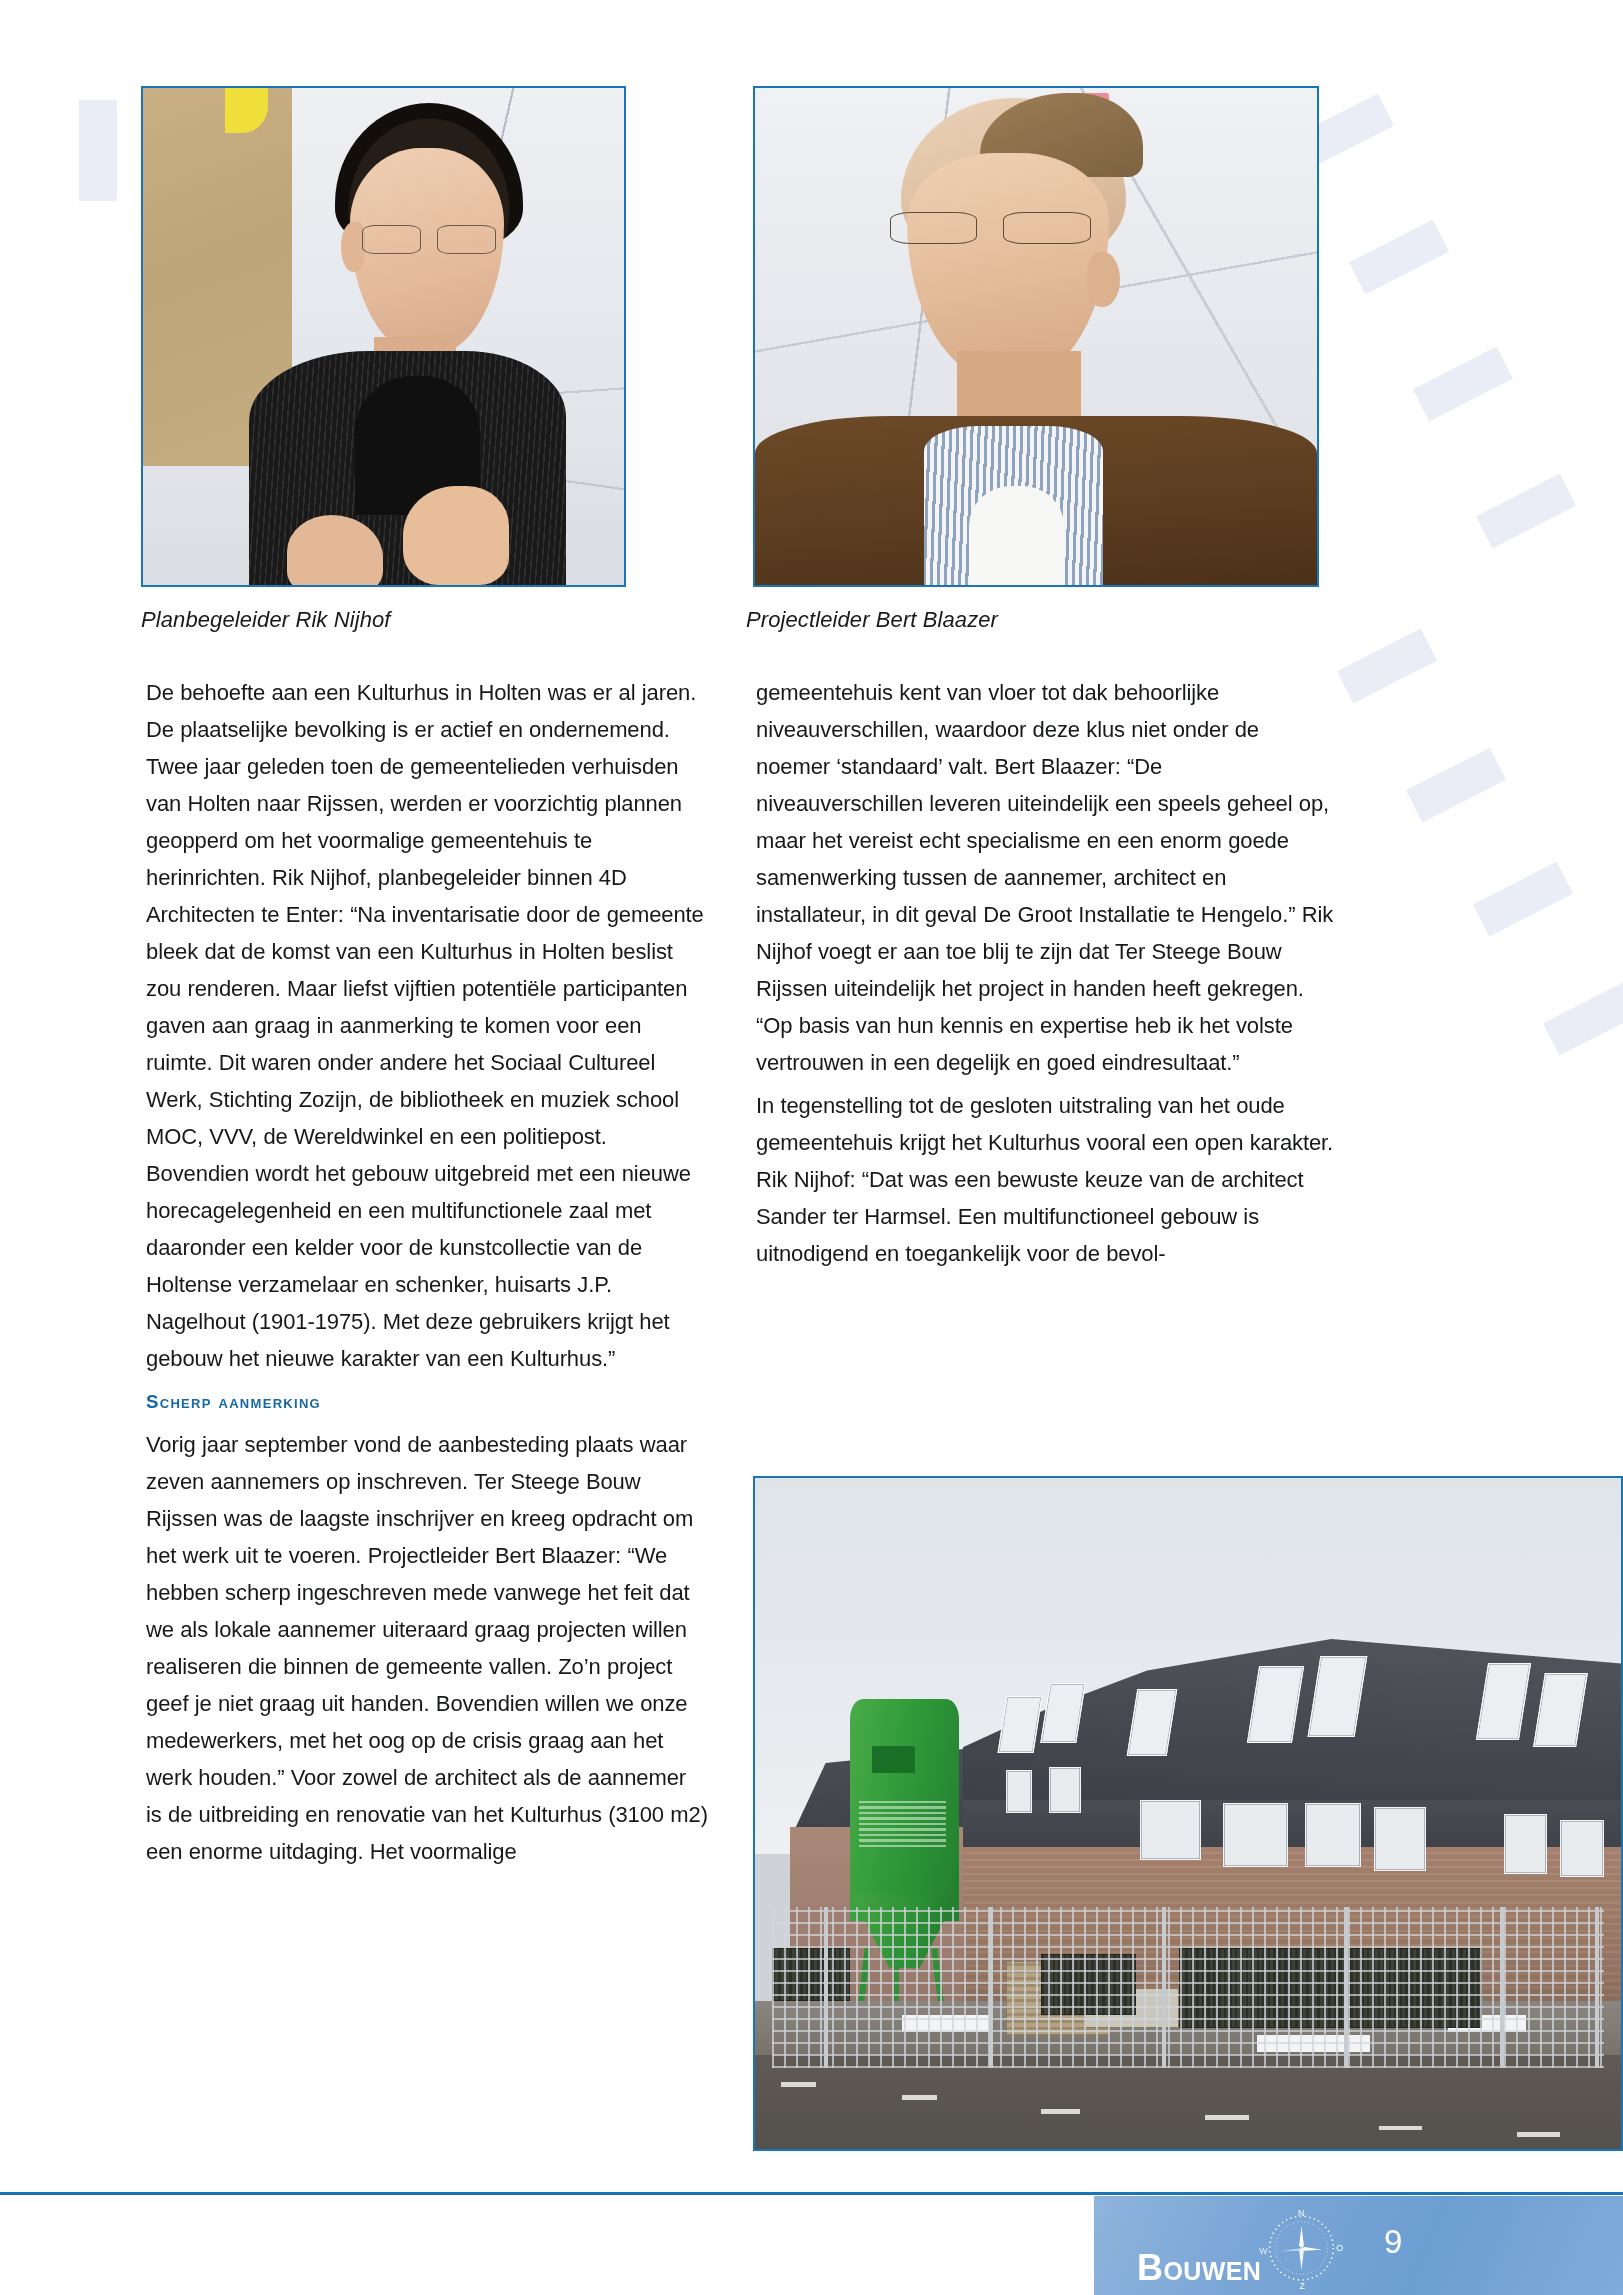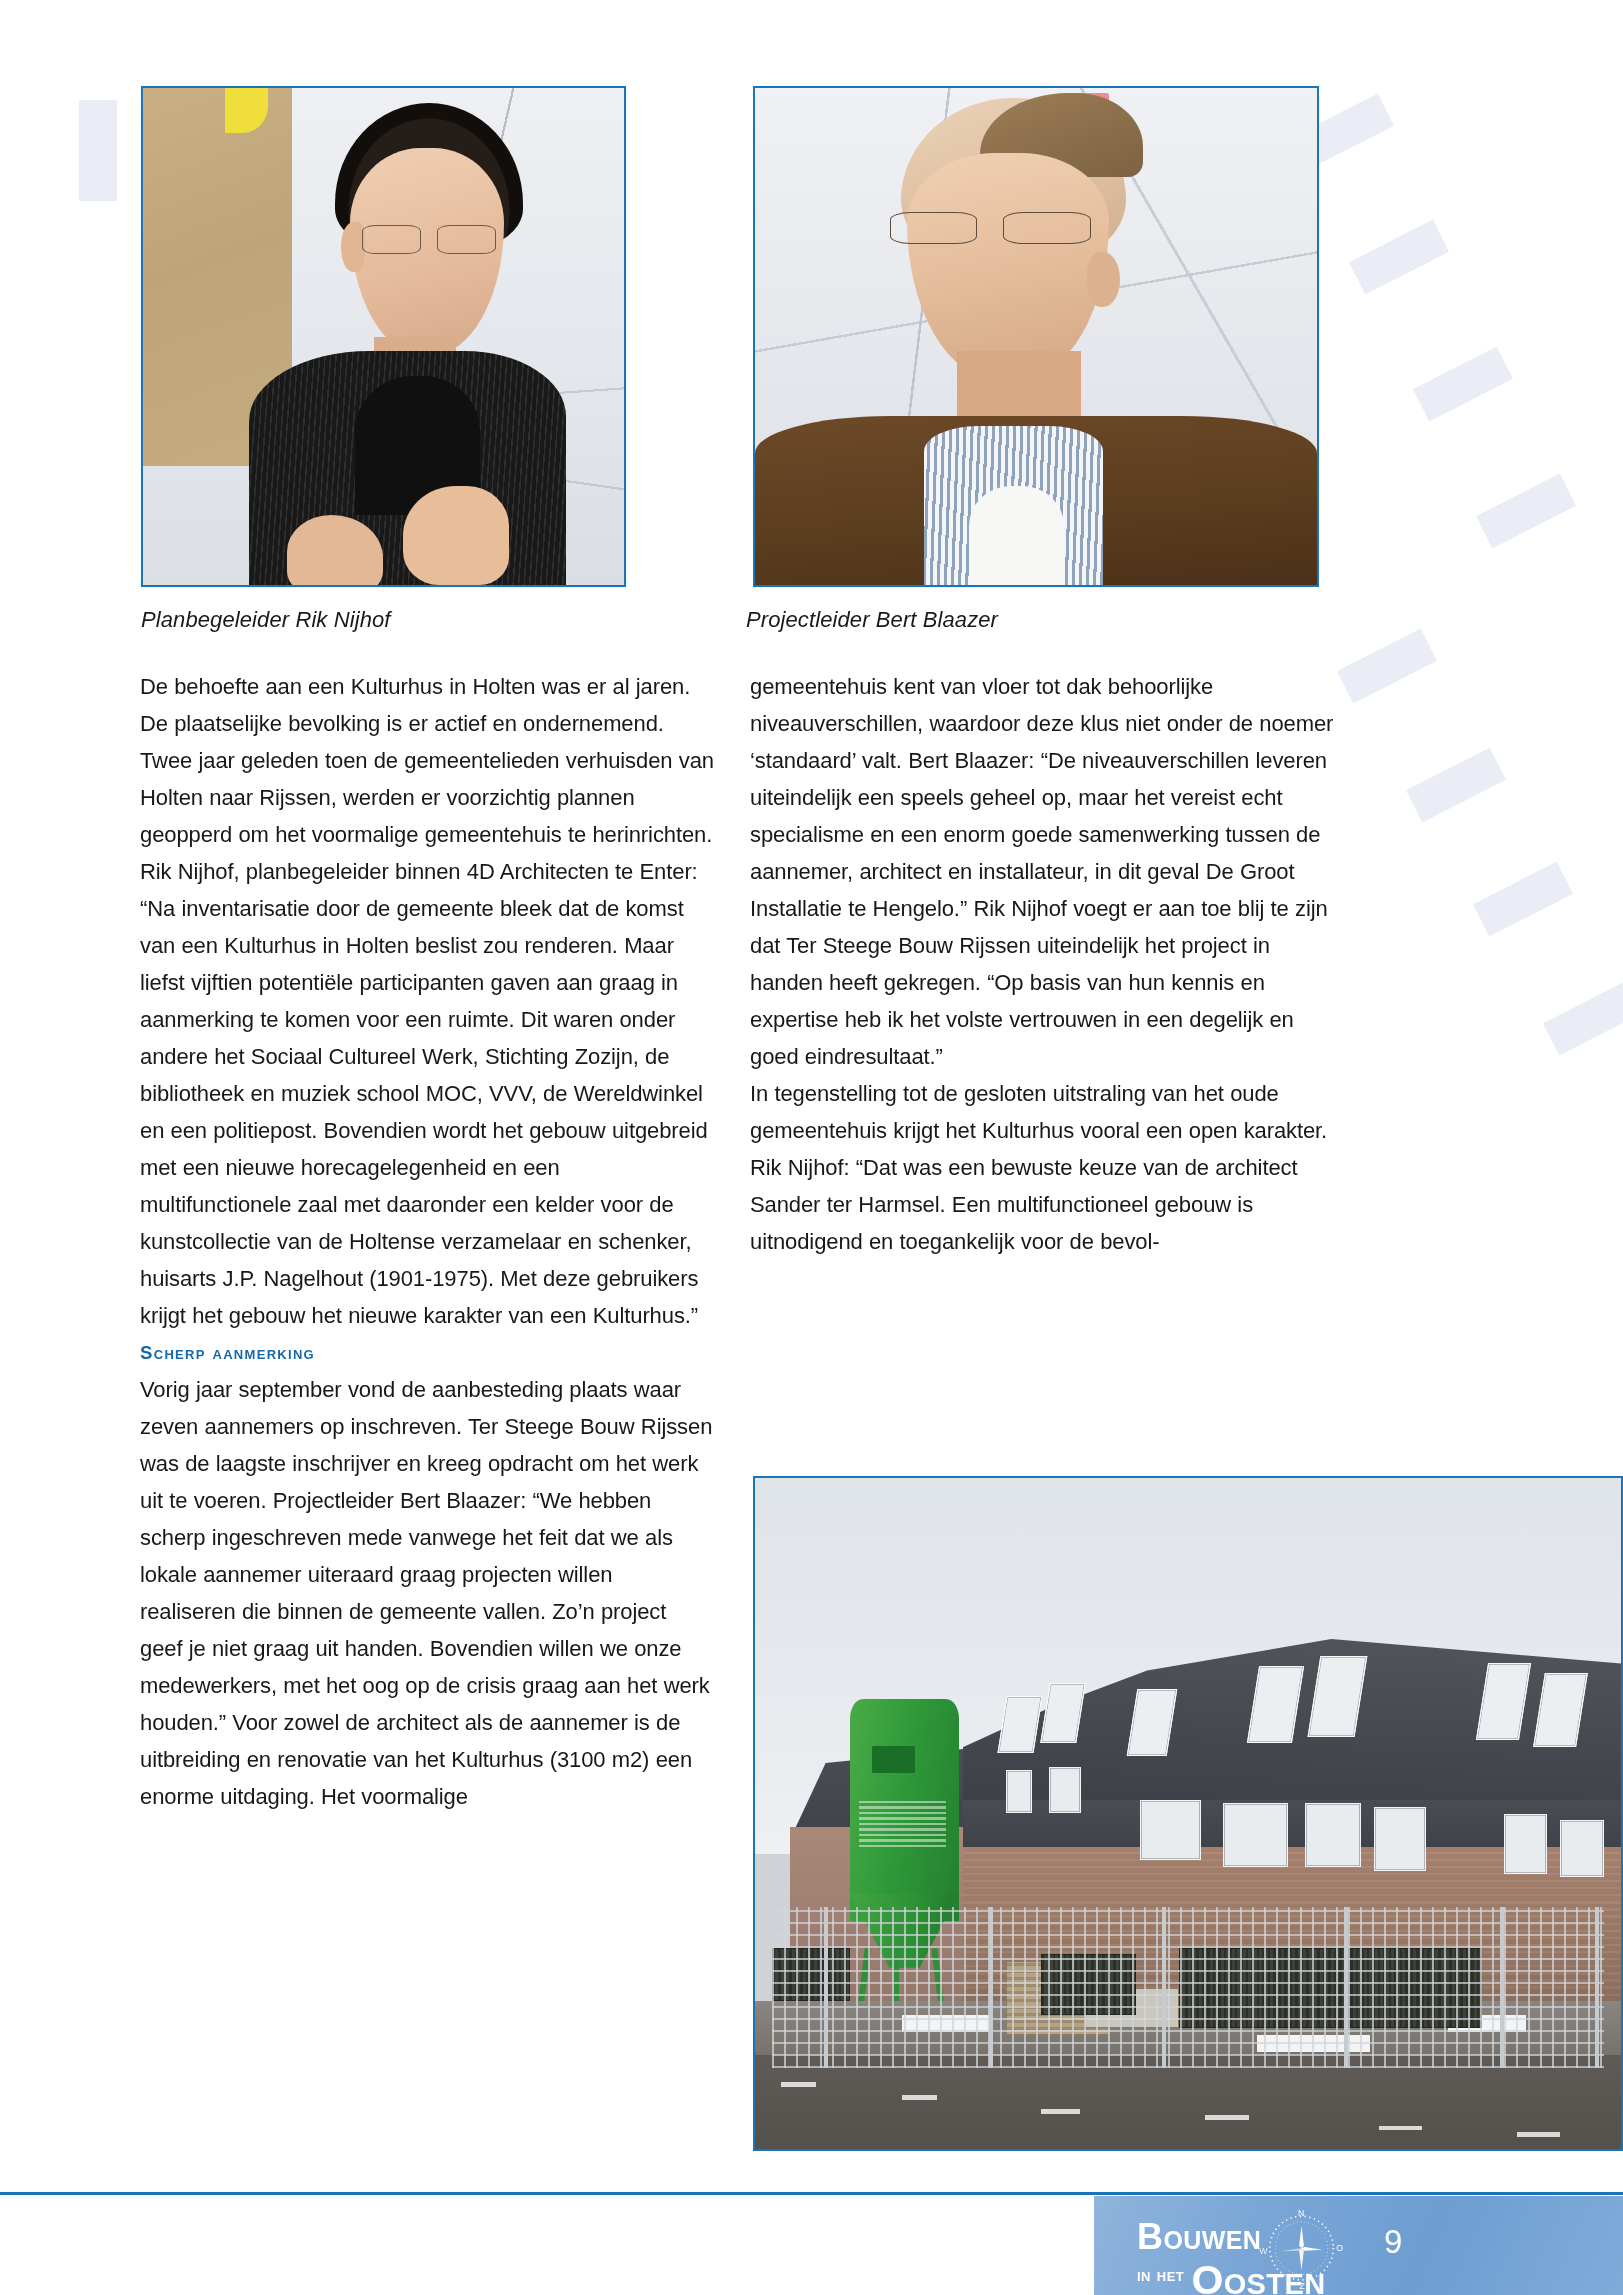--- a/index.html
+++ b/index.html
@@ -245,21 +245,21 @@
 
   
   .col {
     position: absolute;
     font-size: 22px;
     line-height: 37px;
     color: #17181a;
     letter-spacing: -0.1px;
     word-spacing: 0.3px;
   }
-  .col p { margin: 0; }
+  .col p { margin: 6px; }
   .sec-head {
     color: #1668a8;
     font-weight: bold;
     font-size: 18.6px;
     font-variant: small-caps;
     letter-spacing: 1.3px;
     line-height: 37px;
     margin-top: 24px;
   }
 
@@ -268,21 +268,21 @@
     position: absolute; left: 0; width: 1623px; height: 3.2px;
     background: #1a74b8;
   }
   .footer-bar {
     position: absolute;
     background: linear-gradient(113deg,#8fb4dc 0%,#7aa6d6 30%,#6d9ed2 62%,#7fabd9 100%);
   }
   .logo-wrap { position: absolute; color: #ffffff; }
   .logo-bouwen {
     font-weight: bold; font-size: 36px; letter-spacing: 0.4px;
-    font-variant: small-caps; line-height: 36px;
+    font-variant: small-caps; line-height: 36px; margin-top: 31px;
   }
   .logo-row2 { display: flex; align-items: flex-end; gap: 7.1px; line-height: 40px; }
   .logo-inhet {
     font-weight: bold; font-size: 19px; font-variant: small-caps;
     letter-spacing: 0.5px; padding-bottom: 4.8px;
   }
   .logo-oosten {
     font-weight: bold; font-size: 41px; font-variant: small-caps;
     letter-spacing: 0.4px;
   }

